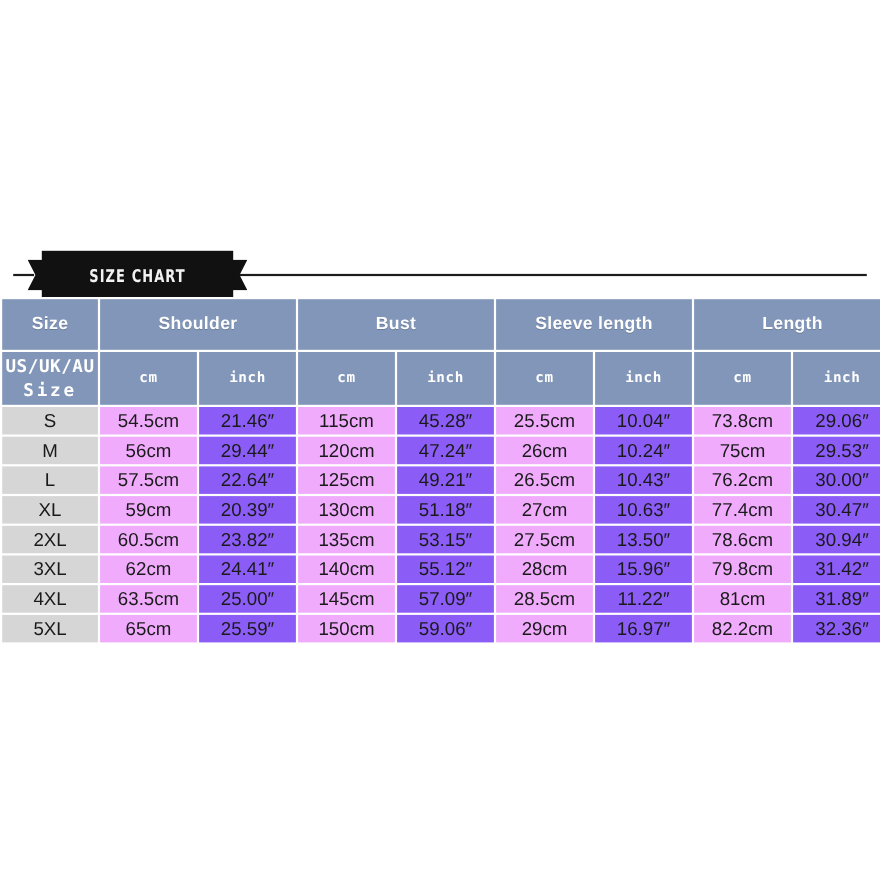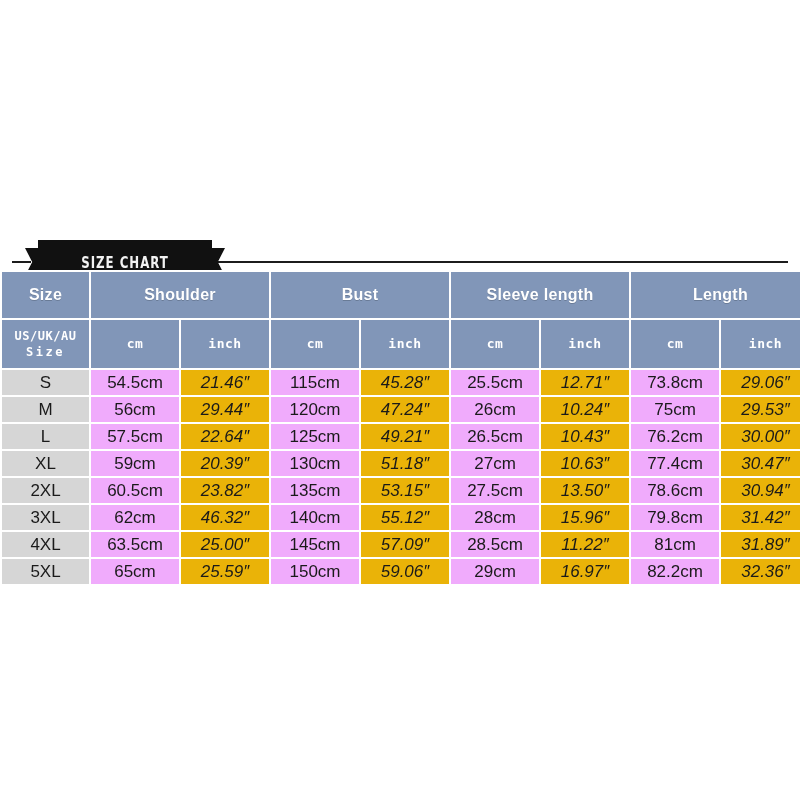--- a/index.html
+++ b/index.html
@@ -18,21 +18,21 @@
     position: relative;
     width: 800px;
     height: 800px;
     background: #ffffff;
   }
 
   
   .banner {
     position: absolute;
     left: 0;
-    top: 240px;
+    top: 228px;
     width: 800px;
     height: 44px;
   }
   .banner-rule {
     position: absolute;
     left: 12px;
     top: 21px;
     width: 776px;
     height: 2px;
     background: #1c1c1c;
@@ -125,42 +125,41 @@
     background: #8196b8;
     color: #ffffff;
     height: 48px;
     font-family: "DejaVu Sans Mono", "Liberation Mono", monospace;
     font-size: 13px;
     font-weight: bold;
     letter-spacing: 0.5px;
     line-height: 1.35;
   }
   th.unit.size-label {
-    font-size: 12px;
+    font-size: 16px;
   }
   th.unit.size-label .l2 {
     letter-spacing: 2.5px;
   }
 
   
   td.cell {
     height: 25px;
     font-size: 17px;
     color: #1a1a1a;
     background: #ffffff;
   }
   td.size-cell {
     background: #d6d6d6;
   }
   td.cm-cell {
     background: #f0abfc;
   }
   td.inch-cell {
-    background: #eab308;
-    font-style: italic;
+    background: #8b5cf6;
   }
 </style>
 </head>
 <body>
 
 <div id="page">
 
   <div class="banner">
     <div class="banner-rule"></div>
     <div class="banner-rule-gap"></div>
@@ -209,21 +208,21 @@
         </tr>
       </thead>
       <tbody id="table-body">
           <tr>
             <td class="cell size-cell">S</td>
             <td class="cell cm-cell">54.5cm</td>
             <td class="cell inch-cell">21.46″</td>
             <td class="cell cm-cell">115cm</td>
             <td class="cell inch-cell">45.28″</td>
             <td class="cell cm-cell">25.5cm</td>
-            <td class="cell inch-cell">12.71″</td>
+            <td class="cell inch-cell">10.04″</td>
             <td class="cell cm-cell">73.8cm</td>
             <td class="cell inch-cell">29.06″</td>
           </tr>
           <tr>
             <td class="cell size-cell">M</td>
             <td class="cell cm-cell">56cm</td>
             <td class="cell inch-cell">29.44″</td>
             <td class="cell cm-cell">120cm</td>
             <td class="cell inch-cell">47.24″</td>
             <td class="cell cm-cell">26cm</td>
@@ -260,21 +259,21 @@
             <td class="cell cm-cell">135cm</td>
             <td class="cell inch-cell">53.15″</td>
             <td class="cell cm-cell">27.5cm</td>
             <td class="cell inch-cell">13.50″</td>
             <td class="cell cm-cell">78.6cm</td>
             <td class="cell inch-cell">30.94″</td>
           </tr>
           <tr>
             <td class="cell size-cell">3XL</td>
             <td class="cell cm-cell">62cm</td>
-            <td class="cell inch-cell">46.32″</td>
+            <td class="cell inch-cell">24.41″</td>
             <td class="cell cm-cell">140cm</td>
             <td class="cell inch-cell">55.12″</td>
             <td class="cell cm-cell">28cm</td>
             <td class="cell inch-cell">15.96″</td>
             <td class="cell cm-cell">79.8cm</td>
             <td class="cell inch-cell">31.42″</td>
           </tr>
           <tr>
             <td class="cell size-cell">4XL</td>
             <td class="cell cm-cell">63.5cm</td>

